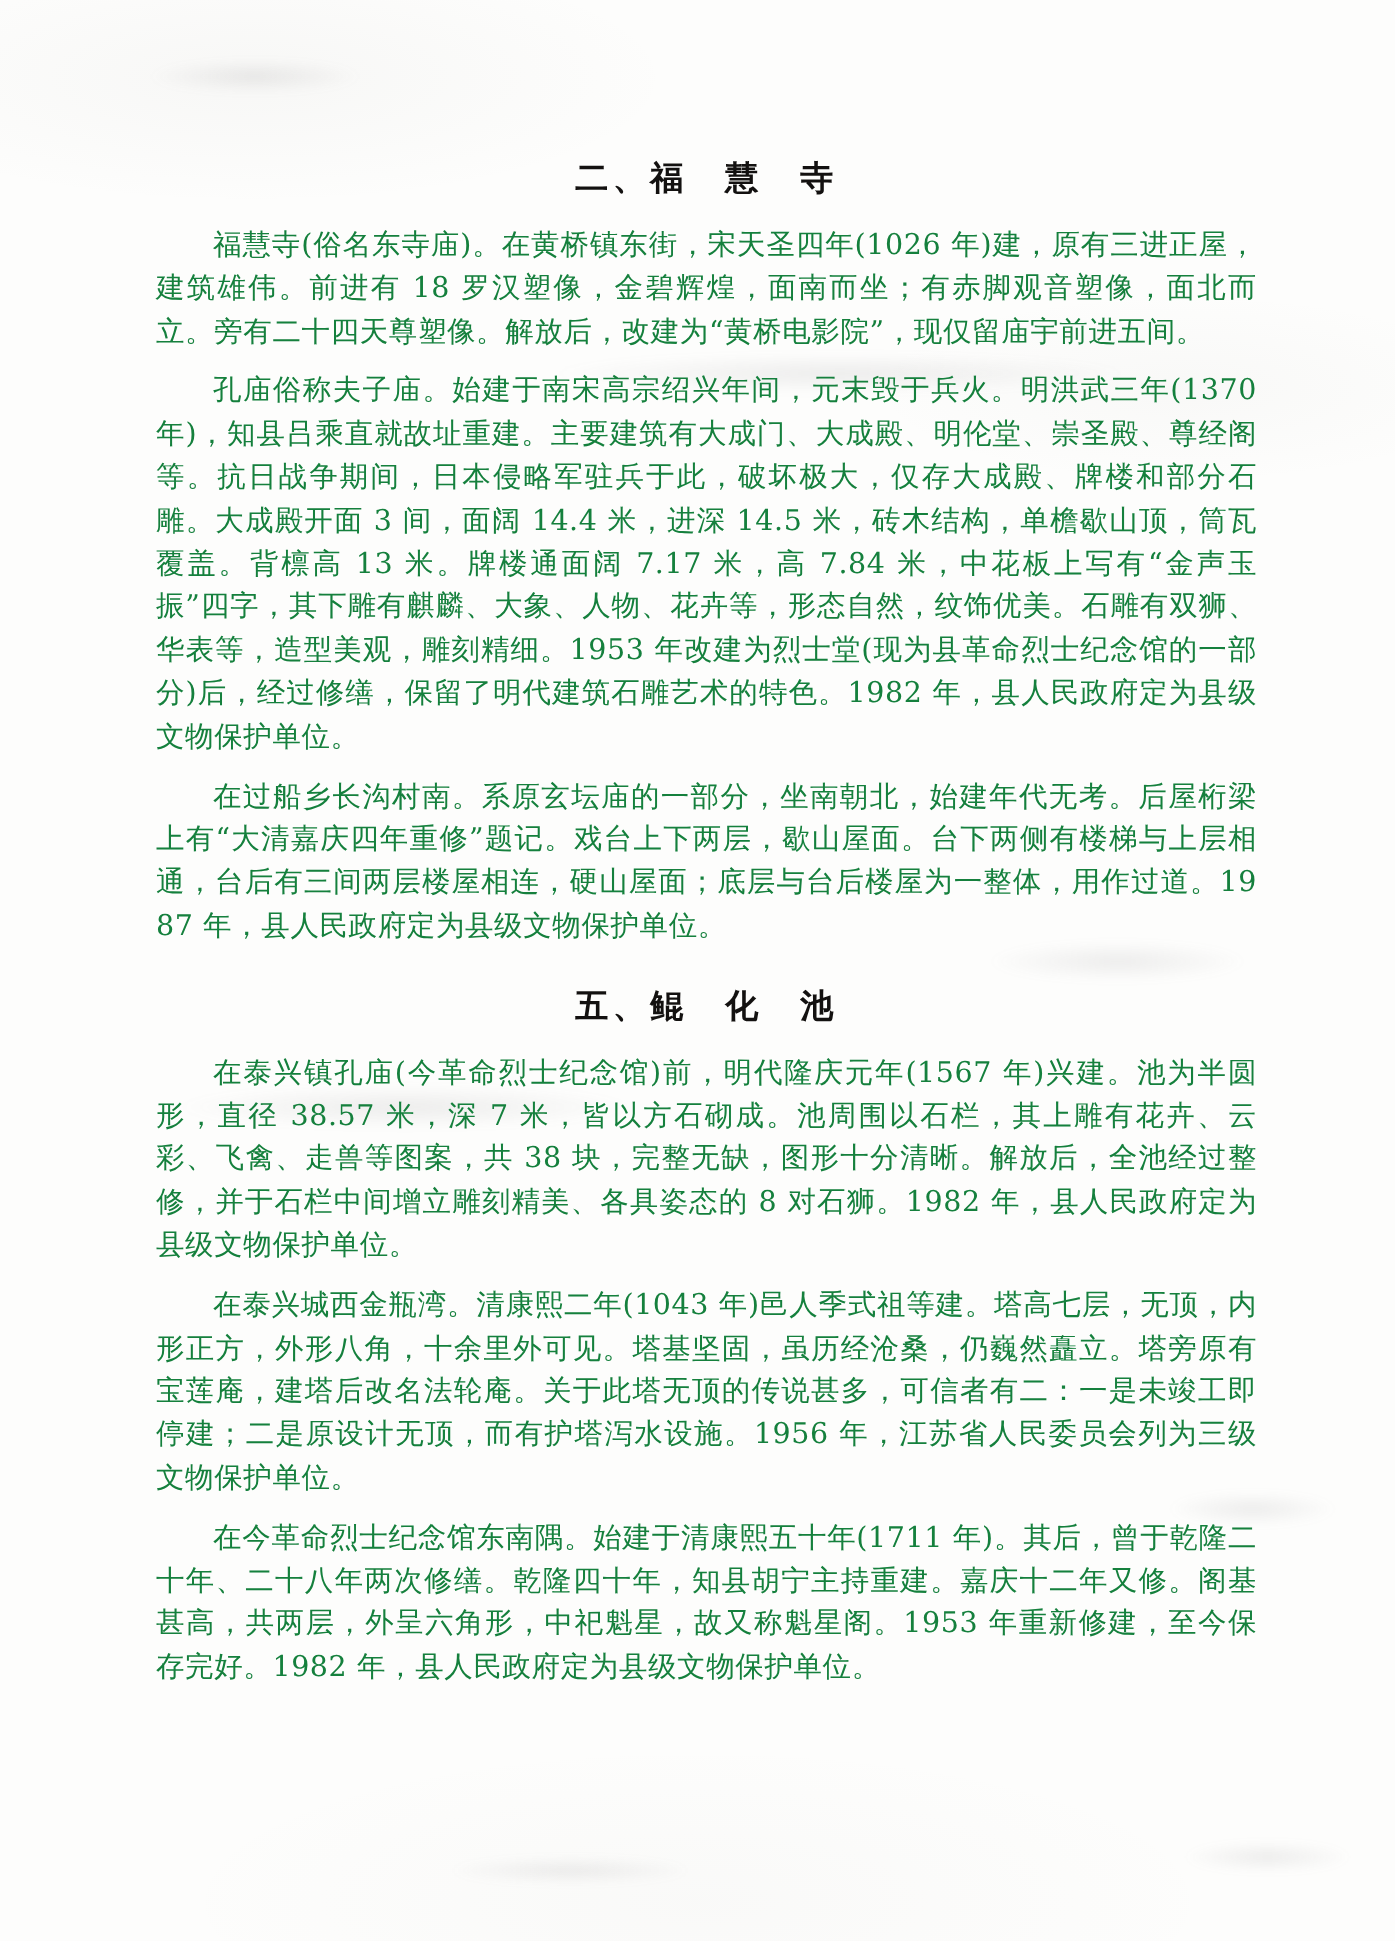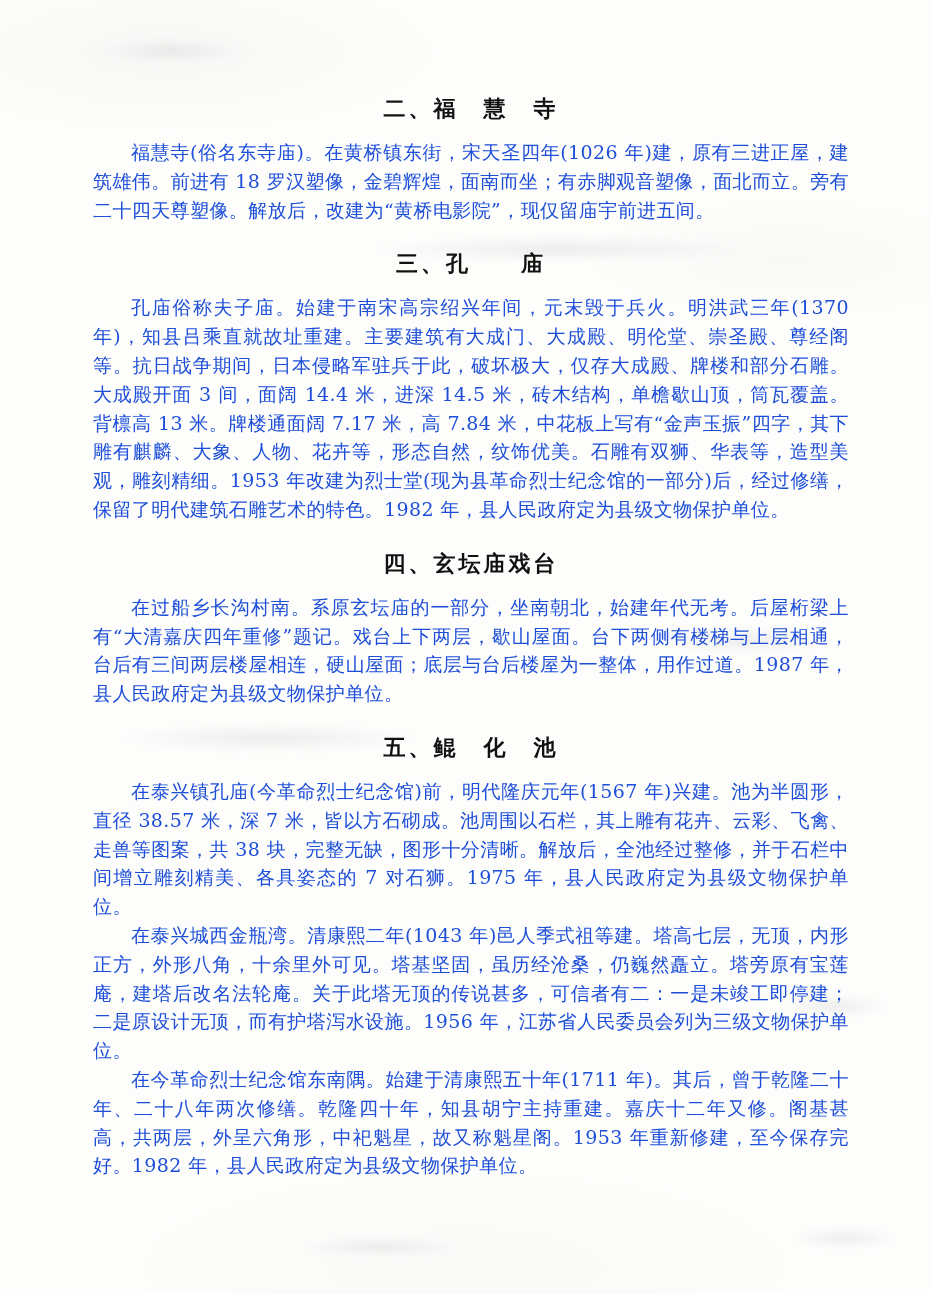--- a/index.html
+++ b/index.html
@@ -21,41 +21,41 @@
       radial-gradient(ellipse 500px 150px at 50% 98%, rgba(140,138,132,0.03), transparent 70%);
     pointer-events: none;
   }
   .page {
     position: absolute;
     left: 93px;
     top: 94px;
     width: 756px;
     color: #1b1713;
   }
-  .entry { margin: 0; }
+  .entry { margin: 11px; }
   .entry-title {
     font-family: "DejaVu Sans", "Liberation Sans", sans-serif;
     font-weight: bold;
     font-size: 22px;
     line-height: 29px;
     letter-spacing: 3px;
     text-align: center;
     color: #131110;
     margin: 25px 0 15px 0;
   }
   .entry:first-child .entry-title { margin-top: 0; }
   .entry-body {
     font-size: 19px;
     line-height: 28.8px;
     text-align: justify;
     text-indent: 2em;
     margin: 0;
     word-break: break-all;
     letter-spacing: 0.4px;
-    color: #1d4ed8;
+    color: #15803d;
   }
   
   .artifact {
     position: absolute;
     border-radius: 50%;
     filter: blur(3px);
     background: radial-gradient(ellipse, rgba(120,118,122,0.12), rgba(120,118,122,0.0) 72%);
     pointer-events: none;
   }
   .a1 { left: 370px; top: 236px; width: 380px; height: 26px; }
@@ -80,32 +80,30 @@
 <div class="artifact a7"></div>
 
 <main class="page">
 
   <section class="entry">
     <h2 class="entry-title">二、福　慧　寺</h2>
     <p class="entry-body">福慧寺(俗名东寺庙)。在黄桥镇东街，宋天圣四年(1026 年)建，原有三进正屋，建筑雄伟。前进有 18 罗汉塑像，金碧辉煌，面南而坐；有赤脚观音塑像，面北而立。旁有二十四天尊塑像。解放后，改建为“黄桥电影院”，现仅留庙宇前进五间。</p>
   </section>
 
   <section class="entry">
-    <h2 class="entry-title">三、孔　　庙</h2>
     <p class="entry-body">孔庙俗称夫子庙。始建于南宋高宗绍兴年间，元末毁于兵火。明洪武三年(1370 年)，知县吕乘直就故址重建。主要建筑有大成门、大成殿、明伦堂、崇圣殿、尊经阁等。抗日战争期间，日本侵略军驻兵于此，破坏极大，仅存大成殿、牌楼和部分石雕。大成殿开面 3 间，面阔 14.4 米，进深 14.5 米，砖木结构，单檐歇山顶，筒瓦覆盖。背檩高 13 米。牌楼通面阔 7.17 米，高 7.84 米，中花板上写有“金声玉振”四字，其下雕有麒麟、大象、人物、花卉等，形态自然，纹饰优美。石雕有双狮、华表等，造型美观，雕刻精细。1953 年改建为烈士堂(现为县革命烈士纪念馆的一部分)后，经过修缮，保留了明代建筑石雕艺术的特色。1982 年，县人民政府定为县级文物保护单位。</p>
   </section>
 
   <section class="entry">
-    <h2 class="entry-title">四、玄坛庙戏台</h2>
     <p class="entry-body">在过船乡长沟村南。系原玄坛庙的一部分，坐南朝北，始建年代无考。后屋桁梁上有“大清嘉庆四年重修”题记。戏台上下两层，歇山屋面。台下两侧有楼梯与上层相通，台后有三间两层楼屋相连，硬山屋面；底层与台后楼屋为一整体，用作过道。1987 年，县人民政府定为县级文物保护单位。</p>
   </section>
 
   <section class="entry">
     <h2 class="entry-title">五、鲲　化　池</h2>
-    <p class="entry-body">在泰兴镇孔庙(今革命烈士纪念馆)前，明代隆庆元年(1567 年)兴建。池为半圆形，直径 38.57 米，深 7 米，皆以方石砌成。池周围以石栏，其上雕有花卉、云彩、飞禽、走兽等图案，共 38 块，完整无缺，图形十分清晰。解放后，全池经过整修，并于石栏中间增立雕刻精美、各具姿态的 7 对石狮。1975 年，县人民政府定为县级文物保护单位。</p>
+    <p class="entry-body">在泰兴镇孔庙(今革命烈士纪念馆)前，明代隆庆元年(1567 年)兴建。池为半圆形，直径 38.57 米，深 7 米，皆以方石砌成。池周围以石栏，其上雕有花卉、云彩、飞禽、走兽等图案，共 38 块，完整无缺，图形十分清晰。解放后，全池经过整修，并于石栏中间增立雕刻精美、各具姿态的 8 对石狮。1982 年，县人民政府定为县级文物保护单位。</p>
   </section>
 
   <section class="entry">
     <p class="entry-body">在泰兴城西金瓶湾。清康熙二年(1043 年)邑人季式祖等建。塔高七层，无顶，内形正方，外形八角，十余里外可见。塔基坚固，虽历经沧桑，仍巍然矗立。塔旁原有宝莲庵，建塔后改名法轮庵。关于此塔无顶的传说甚多，可信者有二：一是未竣工即停建；二是原设计无顶，而有护塔泻水设施。1956 年，江苏省人民委员会列为三级文物保护单位。</p>
   </section>
 
   <section class="entry">
     <p class="entry-body">在今革命烈士纪念馆东南隅。始建于清康熙五十年(1711 年)。其后，曾于乾隆二十年、二十八年两次修缮。乾隆四十年，知县胡宁主持重建。嘉庆十二年又修。阁基甚高，共两层，外呈六角形，中祀魁星，故又称魁星阁。1953 年重新修建，至今保存完好。1982 年，县人民政府定为县级文物保护单位。</p>
   </section>
 

